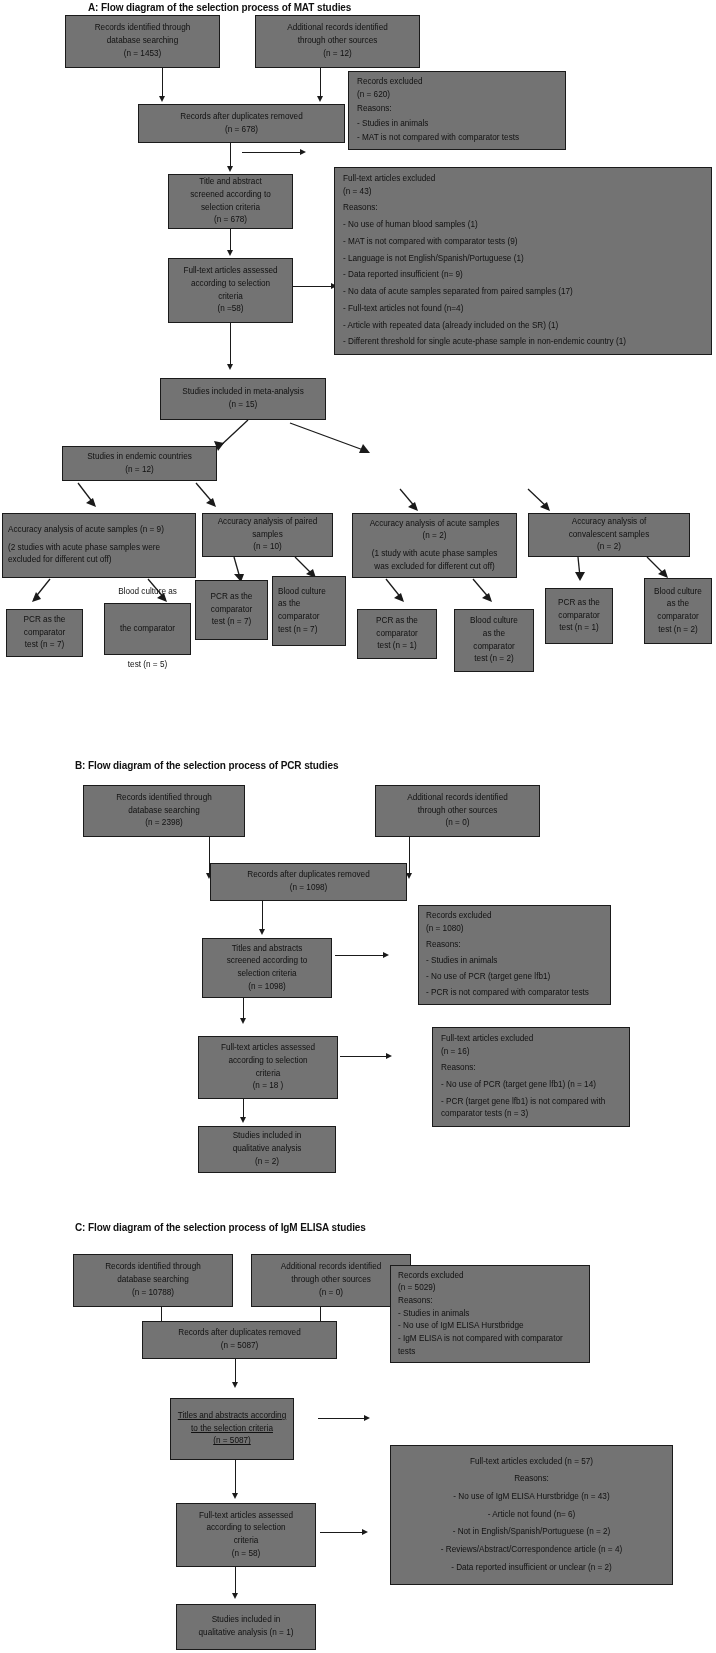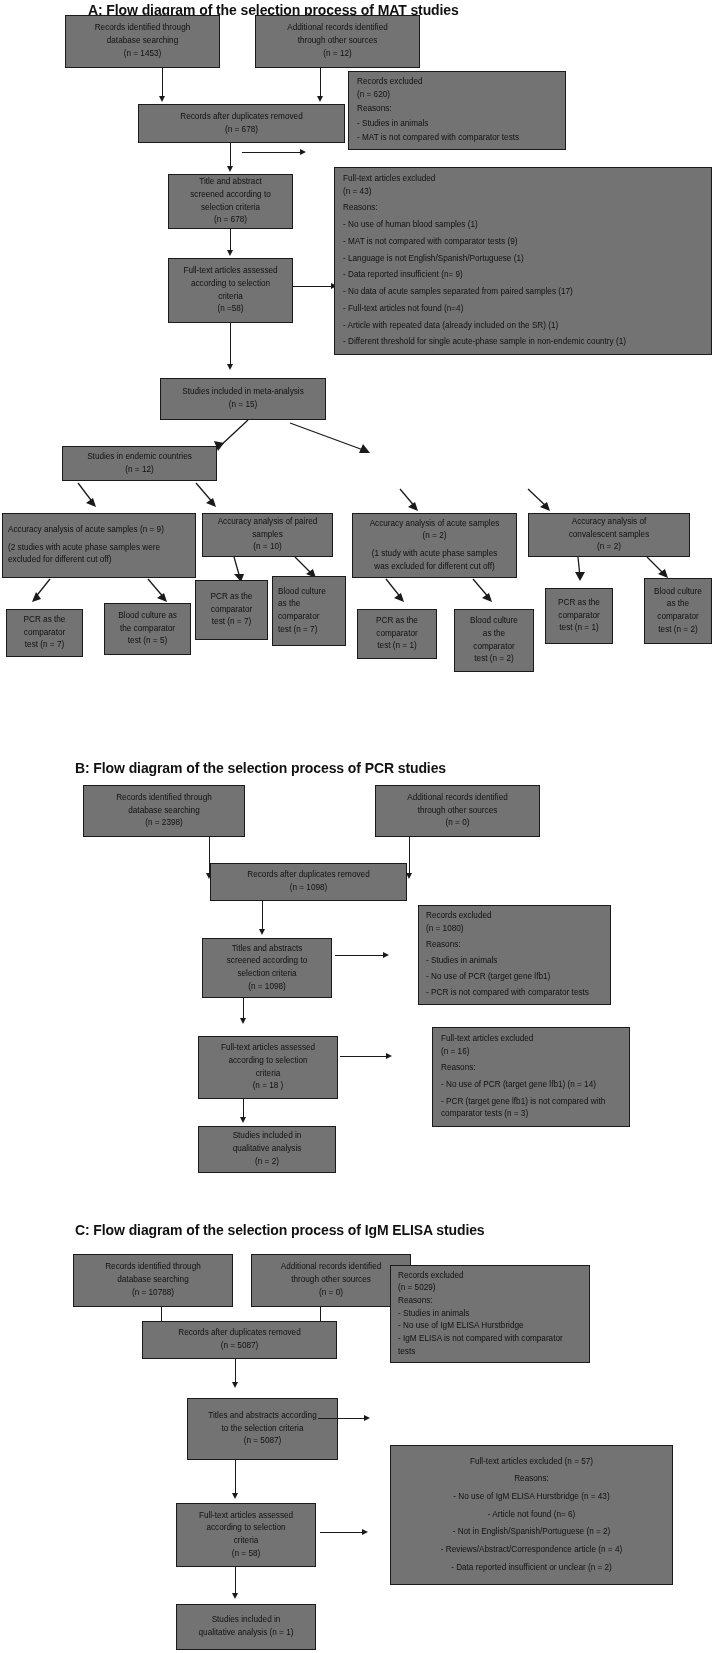--- a/index.html
+++ b/index.html
@@ -9,21 +9,21 @@
   }
   #page{
     position:relative;
     width:716px;
     height:1653px;
     background:#ffffff;
     overflow:hidden;
   }
   .sec-title{
     position:absolute;
-    font-size:14px;
+    font-size:10px;
     font-weight:600;
     letter-spacing:-0.1px;
     white-space:nowrap;
     color:#111;
   }
   .box{
     position:absolute;
     box-sizing:border-box;
     border:1.4px solid #1a1a1a;
     background:#737373;
@@ -239,21 +239,21 @@
     <line x1="647" y1="5" x2="665" y2="23"></line>
     <polygon points="668,26 658,22 665,17"></polygon>
   </svg>
 
   <div class="box" style="left:6px;top:609px;width:77px;height:48px;">
     <span class="ln ctr">PCR as the</span>
     <span class="ln ctr">comparator</span>
     <span class="ln ctr">test (n =  7)</span>
   </div>
 
-  <div class="box" style="left:104px;top:603px;width:87px;height:52px;">
+  <div class="box" style="left:104px;top:603px;width:87px;height:52px;gap:24px;">
     <span class="ln ctr">Blood culture as</span>
     <span class="ln ctr">the comparator</span>
     <span class="ln ctr">test (n = 5)</span>
   </div>
 
   <div class="box" style="left:195px;top:580px;width:73px;height:60px;">
     <span class="ln ctr">PCR as the</span>
     <span class="ln ctr">comparator</span>
     <span class="ln ctr">test (n = 7)</span>
   </div>
@@ -407,21 +407,21 @@
     <span class="ln">- Studies in animals</span>
     <span class="sp"></span>
     <span class="ln">- No use of IgM ELISA Hurstbridge</span>
     <span class="sp"></span>
     <span class="ln">- IgM ELISA is not compared with comparator tests</span>
   </div>
 
   <div class="vline" style="left:235px;top:1359px;height:25px;"></div>
   <div class="arrowhead-down" style="left:231.6px;top:1382px;"></div>
 
-  <div class="box" style="left:187px;top:1398px;width:151px;height:62px;">
+  <div class="box" style="left:170px;top:1398px;width:124px;height:62px;text-decoration:underline;">
     <span class="ln ctr">Titles and abstracts according</span>
     <span class="ln ctr">to the selection criteria</span>
     <span class="ln ctr">(n = 5087)</span>
   </div>
 
   <div class="hline" style="left:318px;top:1418px;width:48px;"></div>
   <div class="arrowhead-right" style="left:364px;top:1414.6px;"></div>
 
   <div class="vline" style="left:235px;top:1460px;height:35px;"></div>
   <div class="arrowhead-down" style="left:231.6px;top:1493px;"></div>

